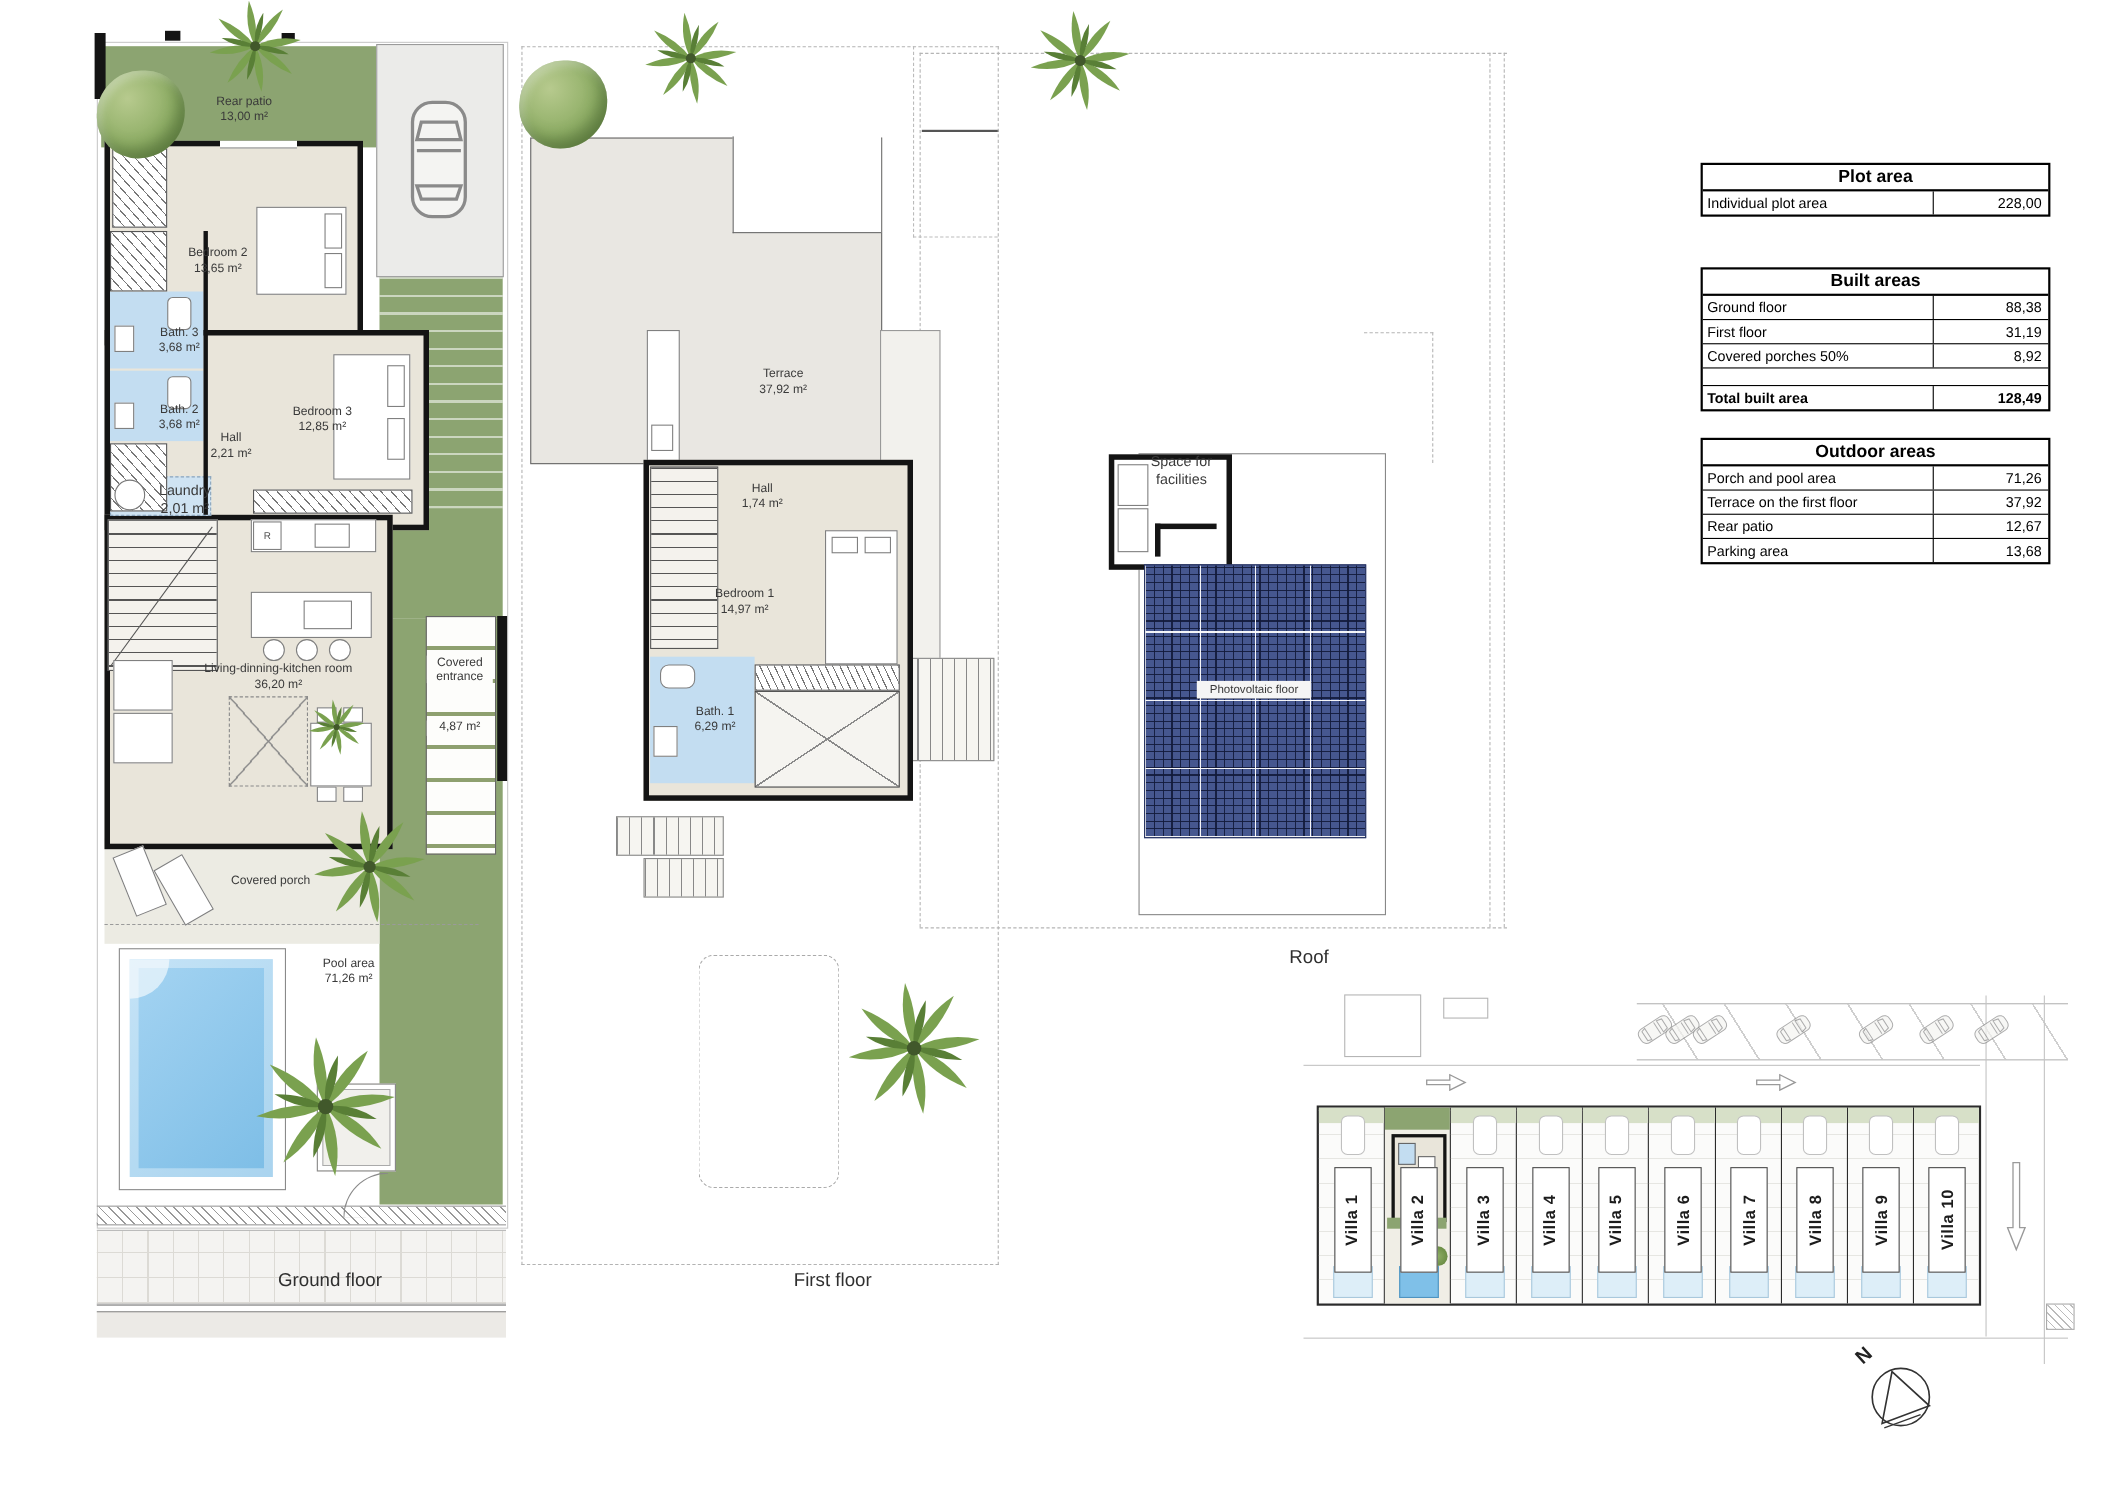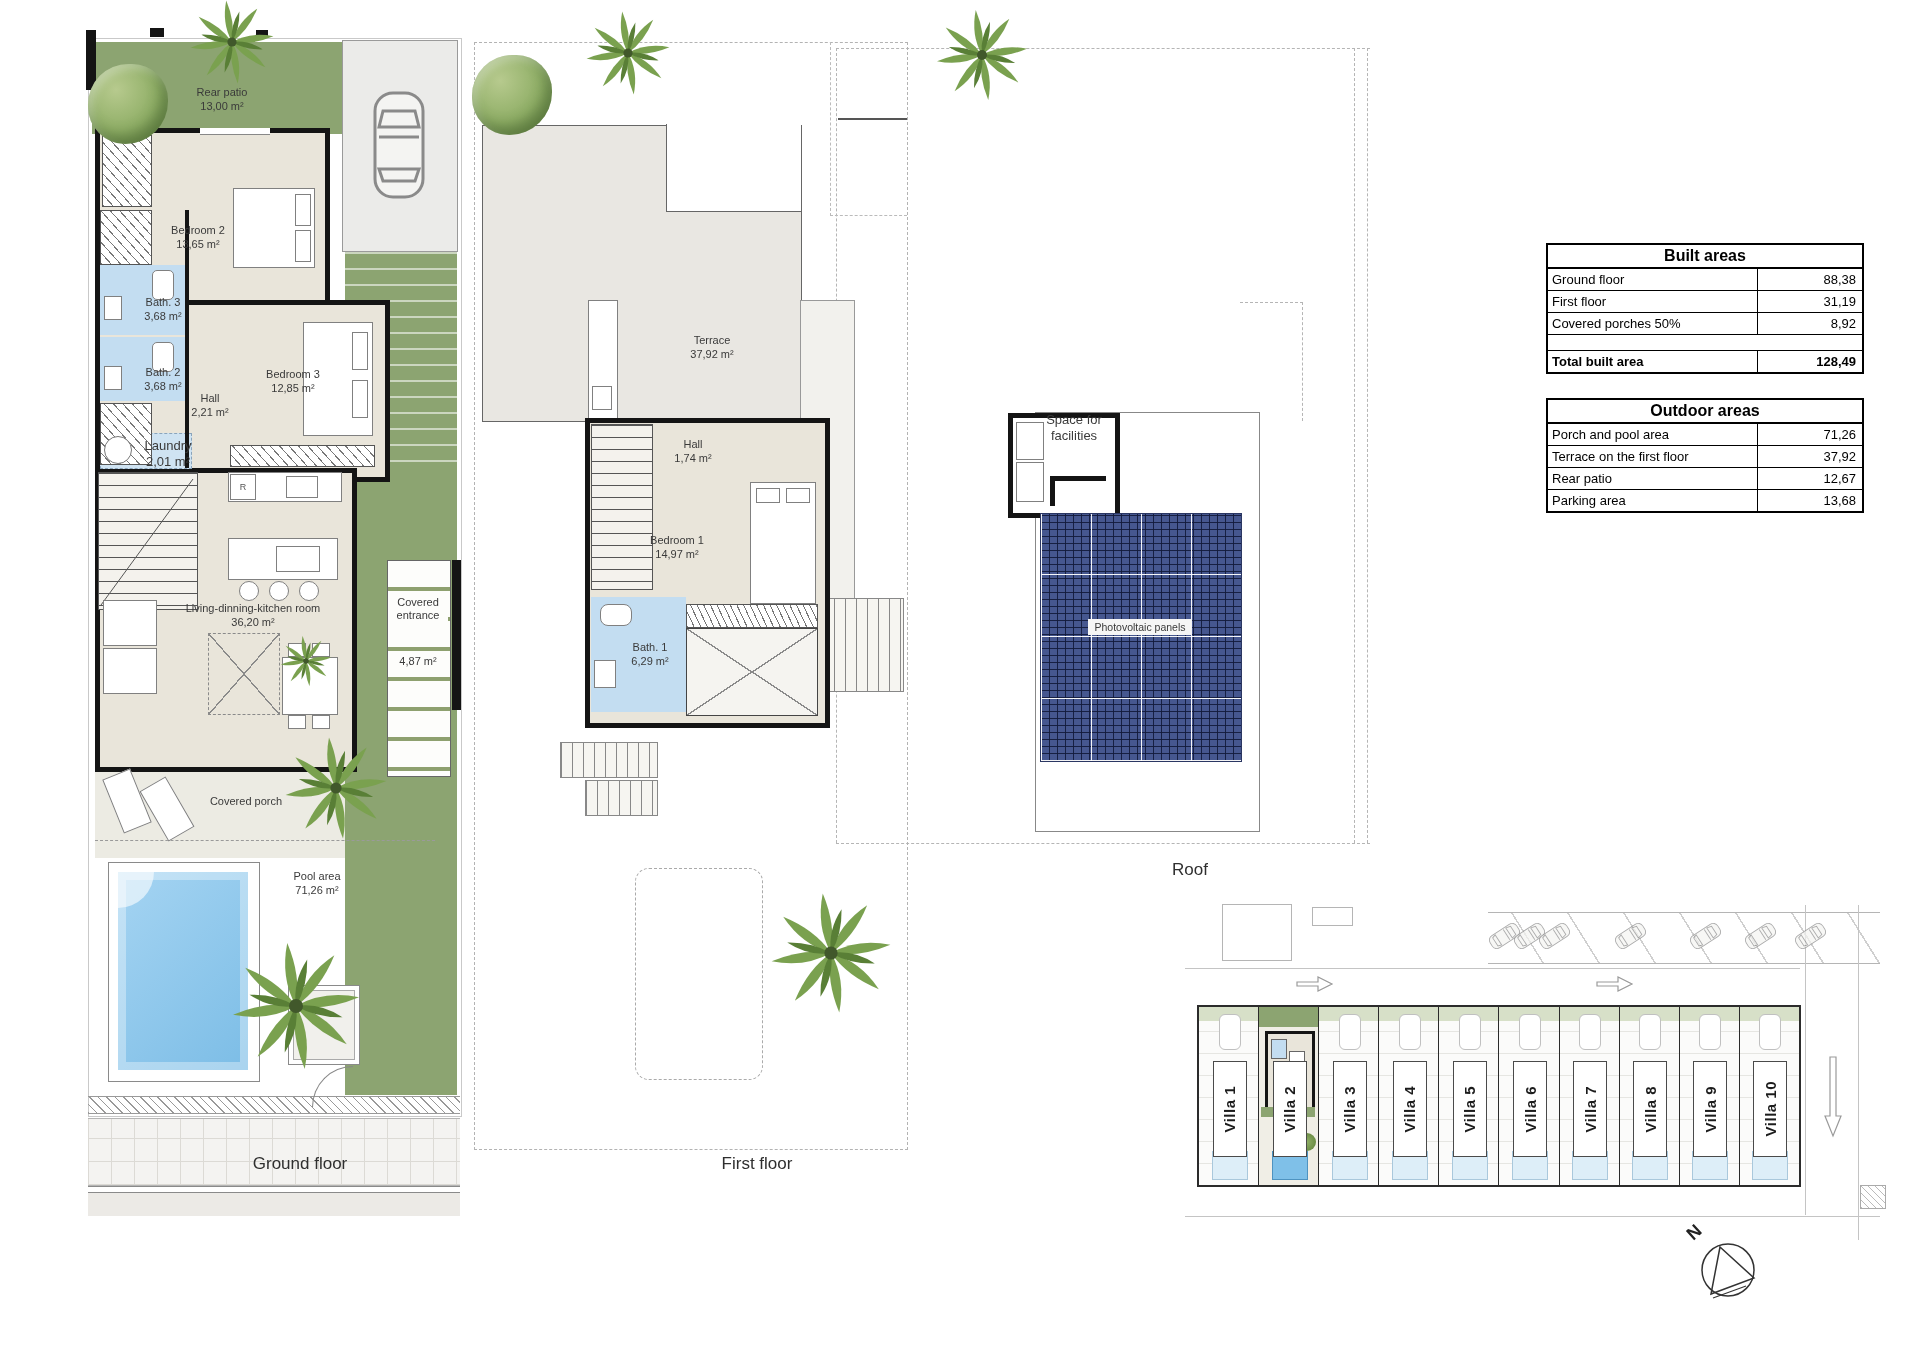--- a/index.html
+++ b/index.html
@@ -304,28 +304,35 @@
 
     <div class="abs" style="left:1035px;top:412px;width:223px;height:418px;background:#fff;border:1px solid #888;z-index:2;"></div>
     <div class="abs" style="left:1008px;top:413px;width:102px;height:95px;background:#fff;border:5px solid #141414;z-index:3;"></div>
     <div class="abs furn" style="left:1016px;top:422px;width:26px;height:36px;z-index:4;"></div>
     <div class="abs furn" style="left:1016px;top:462px;width:26px;height:38px;z-index:4;"></div>
     <div class="abs" style="left:1050px;top:476px;width:56px;height:5px;background:#141414;z-index:4;"></div>
     <div class="abs" style="left:1050px;top:476px;width:5px;height:30px;background:#141414;z-index:4;"></div>
     <div class="abs lbl" style="left:1044px;top:412px;width:60px;white-space:normal;line-height:1.2;font-size:13px;z-index:5;">Space for facilities</div>
 
     <div class="abs pv" style="left:1040px;top:513px;width:200px;height:247px;"></div>
-    <div class="abs lbl" style="left:1088px;top:619px;width:104px;height:16px;background:#f5f5f5;font-size:10.5px;line-height:16px;z-index:5;">Photovoltaic panels</div>
+    <div class="abs lbl" style="left:1088px;top:619px;width:104px;height:16px;background:#f5f5f5;font-size:10.5px;line-height:16px;z-index:5;">Photovoltaic floor</div>
 
     <svg class="abs deco" style="left:932px;top:5px;width:100px;height:100px;" viewBox="-40 -40 80 80">
         <use href="#palm"></use>
       </svg>
     <div class="abs title" style="left:1120px;top:860px;width:140px;">Roof</div>
   </div>
 
+  <div class="atable" style="left:1546px;top:148px;">
+    <div class="hd">Plot area</div>
+    <div class="arow">
+      <span class="l">Individual plot area</span>
+      <span class="v">228,00</span>
+    </div>
+  </div>
 
   <div class="atable" style="left:1546px;top:243px;">
     <div class="hd">Built areas</div>
     <div class="arow">
       <span class="l">Ground floor</span>
       <span class="v">88,38</span>
     </div>
     <div class="arow">
       <span class="l">First floor</span>
       <span class="v">31,19</span>

